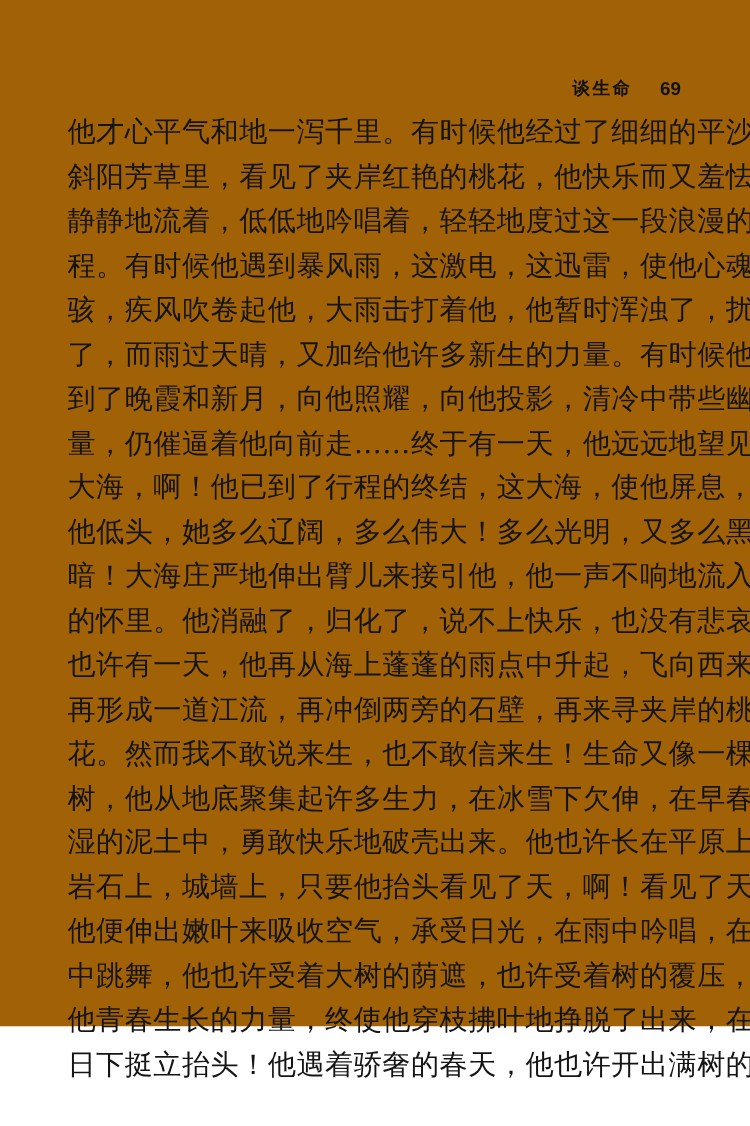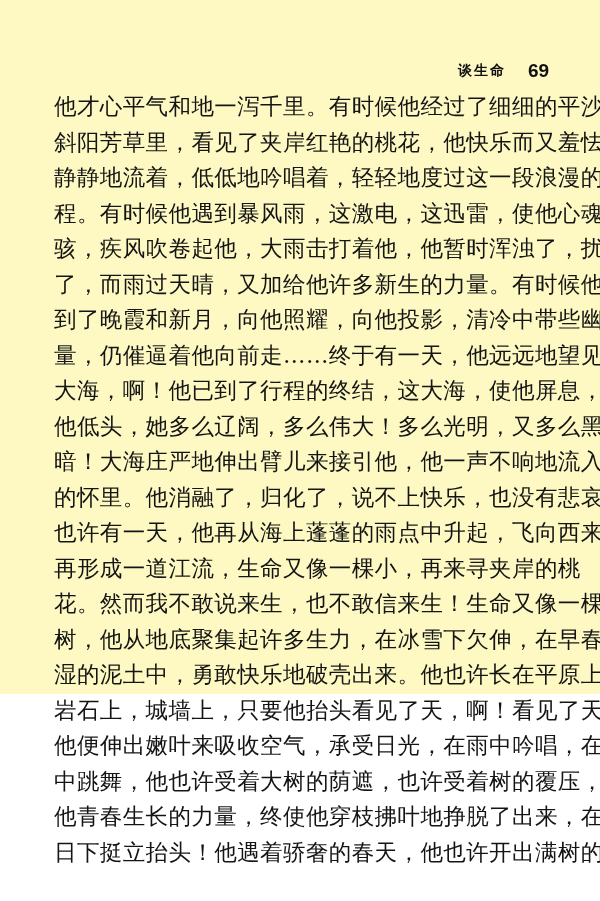--- a/index.html
+++ b/index.html
@@ -11,42 +11,42 @@
       width: 600px;
       height: 901px;
       position: relative;
       overflow: hidden;
       font-family: "DejaVu Serif", "Liberation Serif", serif;
       color: #111111;
     }
     .page {
       position: absolute;
       left: 0; top: 0;
-      width: 600px; height: 694px;
-      background: #fef9c3;
+      width: 600px; height: 821px;
+      background: #a16207;
     }
     .running-head {
       position: absolute;
       top: 60px;
       left: 458px;
       height: 22px;
       display: flex;
       align-items: center;
       white-space: nowrap;
     }
     .running-title {
       font-family: "DejaVu Serif", "Liberation Serif", serif;
       font-size: 14px;
       font-weight: bold;
       letter-spacing: 2px;
       color: #111;
     }
     .page-number {
       font-family: "Liberation Sans", "DejaVu Sans", sans-serif;
-      font-size: 19px;
+      font-size: 15px;
       font-weight: bold;
       margin-left: 22px;
       color: #111;
     }
     .body-text {
       position: absolute;
       top: 89px;
       left: 54px;
       width: 504px;
       margin: 0;
@@ -81,21 +81,21 @@
     <span class="line">程。有时候他遇到暴风雨，这激电，这迅雷，使他心魂惊</span>
     <span class="line">骇，疾风吹卷起他，大雨击打着他，他暂时浑浊了，扰乱</span>
     <span class="line">了，而雨过天晴，又加给他许多新生的力量。有时候他遇</span>
     <span class="line">到了晚霞和新月，向他照耀，向他投影，清冷中带些幽幽</span>
     <span class="line">量，仍催逼着他向前走……终于有一天，他远远地望见了</span>
     <span class="line">大海，啊！他已到了行程的终结，这大海，使他屏息，使</span>
     <span class="line">他低头，她多么辽阔，多么伟大！多么光明，又多么黑</span>
     <span class="line">暗！大海庄严地伸出臂儿来接引他，他一声不响地流入她</span>
     <span class="line">的怀里。他消融了，归化了，说不上快乐，也没有悲哀！</span>
     <span class="line">也许有一天，他再从海上蓬蓬的雨点中升起，飞向西来，</span>
-    <span class="line">再形成一道江流，生命又像一棵小，再来寻夹岸的桃</span>
+    <span class="line">再形成一道江流，再冲倒两旁的石壁，再来寻夹岸的桃</span>
     <span class="line">花。然而我不敢说来生，也不敢信来生！生命又像一棵小</span>
     <span class="line">树，他从地底聚集起许多生力，在冰雪下欠伸，在早春润</span>
     <span class="line">湿的泥土中，勇敢快乐地破壳出来。他也许长在平原上，</span>
     <span class="line">岩石上，城墙上，只要他抬头看见了天，啊！看见了天！</span>
     <span class="line">他便伸出嫩叶来吸收空气，承受日光，在雨中吟唱，在风</span>
     <span class="line">中跳舞，他也许受着大树的荫遮，也许受着树的覆压，而</span>
     <span class="line">他青春生长的力量，终使他穿枝拂叶地挣脱了出来，在烈</span>
     <span class="line">日下挺立抬头！他遇着骄奢的春天，他也许开出满树的繁</span>
 
   </div>

